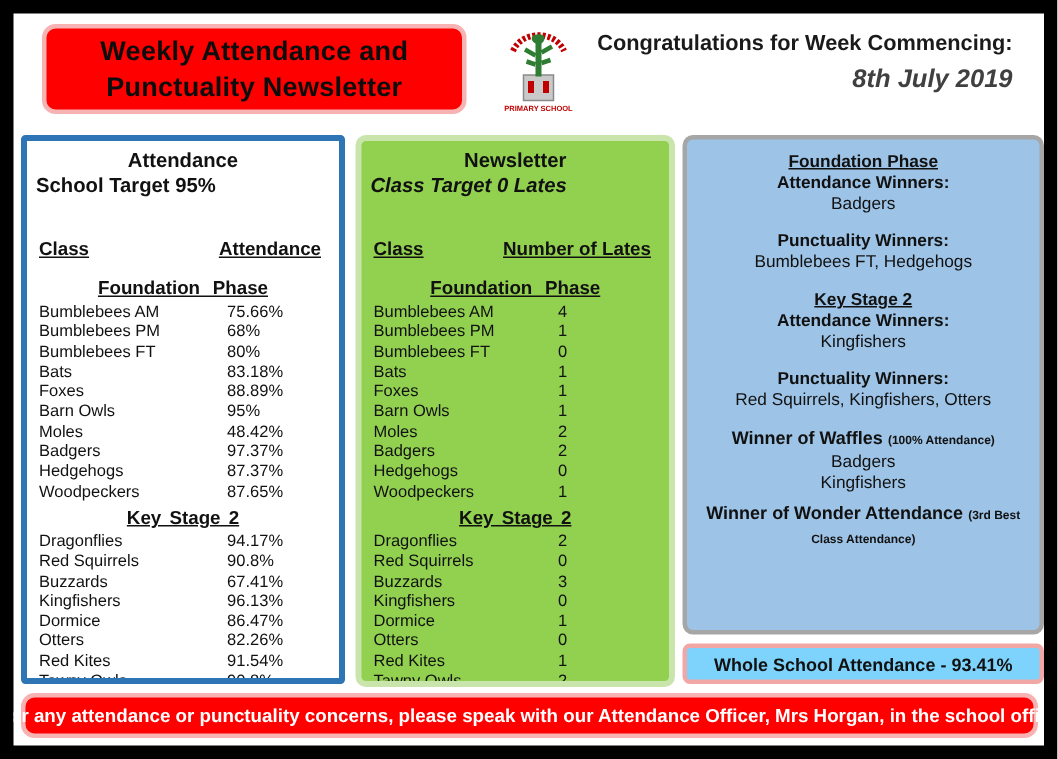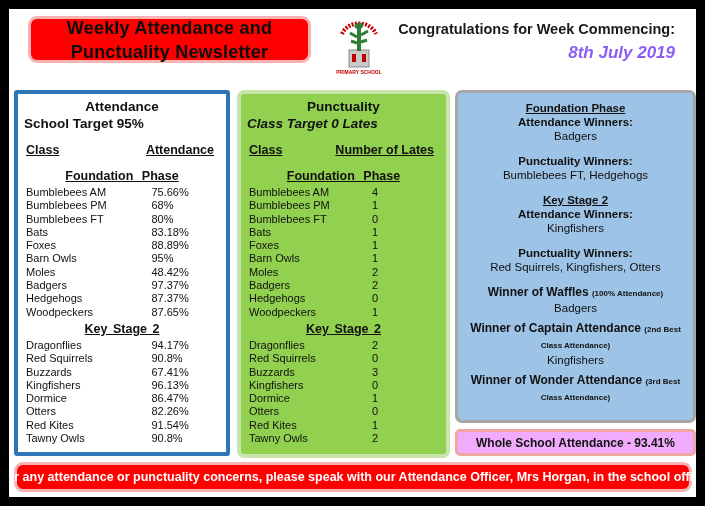--- a/index.html
+++ b/index.html
@@ -1,44 +1,44 @@
 <!DOCTYPE html>
 <html><head>
 <meta charset="utf-8">
 <style>
   html,body{margin:0;padding:0;background:#fff}
   .page{position:relative;width:687px;height:488px;border:9px solid #000;background:#fff;
         font-family:"Liberation Sans",sans-serif;overflow:hidden}
 
   
-  .title-box{position:absolute;left:19px;top:7px;width:283px;height:47px;background:#FE0000;
+  .title-box{position:absolute;left:19px;top:7px;width:283px;height:60px;background:#FE0000;
              border:3px solid #F7B3B3;border-radius:9px;box-sizing:border-box;
              display:flex;flex-direction:column;justify-content:center;align-items:center}
   .title-line{font-size:18px;font-weight:bold;color:#0d0d0d;line-height:24px;letter-spacing:.2px}
 
   .logo{position:absolute;left:326px;top:4px;width:48px;height:68px}
 
   .congrats{position:absolute;left:378px;top:11px;width:288px;text-align:right}
   .congrats-label{font-size:14.5px;font-weight:bold;color:#1a1a1a;line-height:18px}
-  .congrats-date{font-size:17px;font-weight:bold;font-style:italic;color:#8b5cf6;margin-top:5px}
+  .congrats-date{font-size:17px;font-weight:bold;font-style:italic;color:#404040;margin-top:5px}
 
   
   .panel{position:absolute;box-sizing:border-box}
   .att-panel{left:5px;top:81px;width:216px;height:366px;background:#fff;
              border:4px solid #2E75B6;border-radius:3px;padding:4px 6px;overflow:hidden}
   .punc-panel{left:228px;top:81px;width:213px;height:368px;background:#92D050;
               border:4px solid #C9E5AC;border-radius:7px;padding:4px 6px;overflow:hidden}
   .win-panel{left:446px;top:81px;width:241px;height:333px;background:#9DC3E6;
              border:3px solid #A6A6A6;border-radius:7px;padding:8px 4px;text-align:center;overflow:hidden}
 
   .panel-title{text-align:center;font-size:13.5px;font-weight:bold;line-height:17px;color:#111}
   .panel-subtitle{font-size:13.5px;font-weight:bold;line-height:17px;color:#111}
   .punc-panel .panel-subtitle{font-style:italic}
 
-  .cols-head{display:flex;justify-content:space-between;margin-top:11px;padding:0 6px 0 2px;
+  .cols-head{display:flex;justify-content:space-between;margin-top:27px;padding:0 6px 0 2px;
              font-size:12.5px;font-weight:bold;color:#111}
   .cols-head span{text-decoration:underline}
 
   .section-head{text-align:center;font-size:12.5px;font-weight:bold;margin-top:12px;margin-bottom:3px;
                 word-spacing:5px;color:#111}
   .section-head span{text-decoration:underline}
   .section-head.ks2{margin-top:3px;word-spacing:2px}
 
   .t-row{position:relative;height:13.3px;font-size:11px;font-weight:normal;line-height:13.3px;color:#111}
   .t-name{position:absolute;left:2px;white-space:nowrap}
@@ -50,21 +50,21 @@
   .w-heading span{text-decoration:underline}
   .w-label{font-size:11.5px;font-weight:bold;line-height:14px;color:#111}
   .w-value{font-size:11.5px;line-height:14px;margin-bottom:11px;color:#111}
   .w-ks2{margin-top:1px}
   .award-label{font-size:12px;font-weight:bold;line-height:15px;margin-top:6px;color:#111}
   .award-note{font-size:8px;font-weight:bold}
   .award-value{font-size:11.5px;line-height:14px;color:#111}
   .award-value:empty{display:none}
 
   
-  .yellow-box{position:absolute;left:446px;top:420px;width:241px;height:27px;background:#f0abfc;
+  .yellow-box{position:absolute;left:446px;top:420px;width:241px;height:27px;background:#7dd3fc;
               border:3px solid #F2A7A7;border-radius:5px;box-sizing:border-box;
               display:flex;align-items:center;justify-content:center;
               font-size:12px;font-weight:bold;color:#111}
   .footer{position:absolute;left:5px;top:453px;width:678px;height:30px;background:#FE0000;
           border:3px solid #F7B3B3;border-radius:9px;box-sizing:border-box;
           display:flex;align-items:center;justify-content:center;
           color:#fff;font-size:12.5px;font-weight:bold;white-space:nowrap}
 </style>
 </head>
 <body>
@@ -178,21 +178,21 @@
         <span class="t-val">91.54%</span>
       </div>
         <div class="t-row">
         <span class="t-name">Tawny Owls</span>
         <span class="t-val">90.8%</span>
       </div>
       </div>
   </div>
 
   <div class="panel punc-panel">
-    <div class="panel-title">Punctuality</div>
+    <div class="panel-title">Newsletter</div>
     <div class="panel-subtitle">Class Target 0 Lates</div>
     <div class="cols-head">
       <span>Class</span>
       <span>Number of Lates</span>
     </div>
     <div class="section-head">
       <span>Foundation Phase</span>
     </div>
     <div>
 
@@ -299,24 +299,20 @@
         <div class="award-label">
           <span>Winner of Waffles</span>
           <span class="award-note">(100% Attendance)</span>
         </div>
 
       </div>
         <div>
         <div class="award-value">Badgers</div>
       </div>
         <div>
-        <div class="award-label">
-          <span>Winner of Captain Attendance</span>
-          <span class="award-note">(2nd Best Class Attendance)</span>
-        </div>
         <div class="award-value">Kingfishers</div>
       </div>
         <div>
         <div class="award-label">
           <span>Winner of Wonder Attendance</span>
           <span class="award-note">(3rd Best Class Attendance)</span>
         </div>
 
       </div>
       </div>

